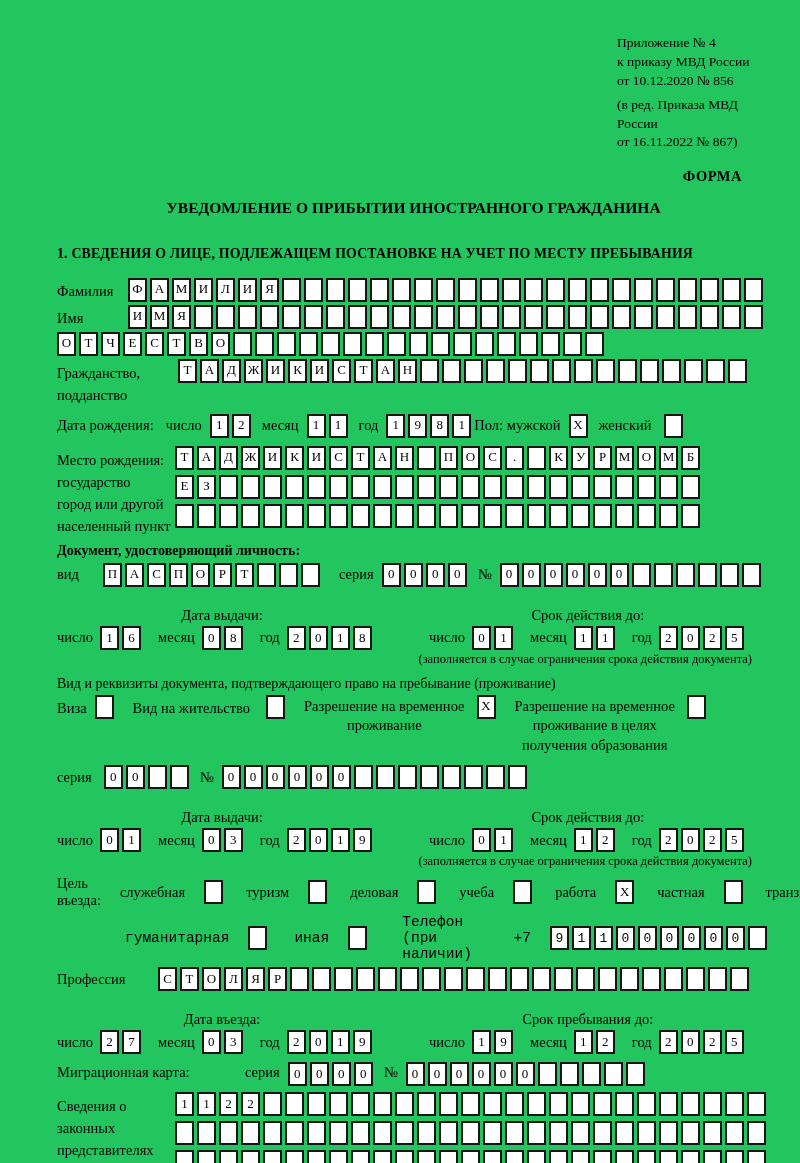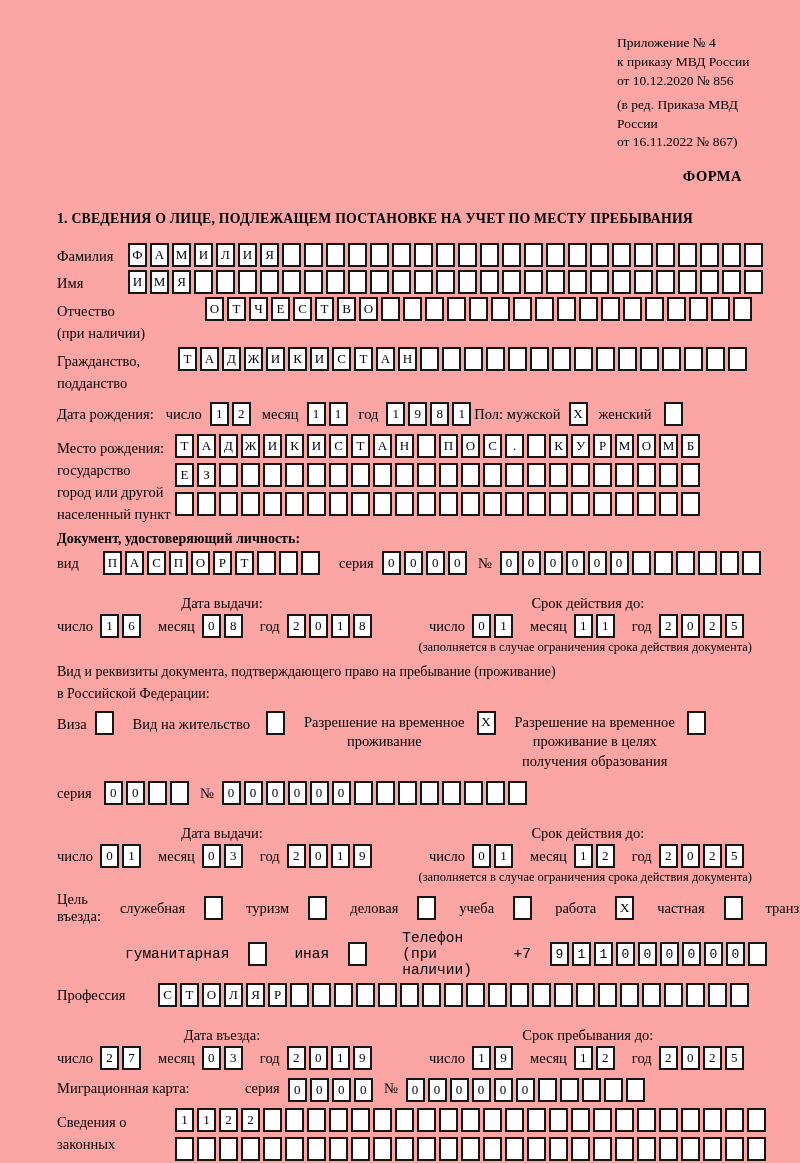--- a/index.html
+++ b/index.html
@@ -1,17 +1,17 @@
 <!DOCTYPE html>
 <html><head>
 <meta charset="utf-8">
 <style>
   html,body { margin:0; padding:0; background:#e8e8e8; }
   .page {
-    width:800px; height:1163px; margin:0 auto; background:#fca5a5;
+    width:800px; height:1163px; margin:0 auto; background:#22c55e;
     font-family:"Liberation Serif", serif; color:#000;
     box-sizing:border-box; padding:34px 30px 0 57px; position:relative;
     overflow:hidden;
   }
   .appendix { margin-left:560px; font-size:13.5px; line-height:1.4; }
   .appendix .amend { margin-top:5px; }
   .forma { text-align:right; font-weight:bold; font-size:14.5px; margin:16px 28px 0 0; letter-spacing:.5px; }
   .title { text-align:center; font-weight:bold; font-size:15.5px; line-height:1.45; margin-top:12px; }
   .blank-line { display:inline-block; width:58px; border-bottom:2px solid #333; height:12px; margin-left:8px; }
   .sec-heading { font-weight:bold; font-size:13.8px; margin-top:26px; margin-bottom:16px; letter-spacing:.2px; }
@@ -54,20 +54,21 @@
     <div>Приложение № 4</div>
     <div>к приказу МВД России</div>
     <div>от 10.12.2020 № 856</div>
     <div class="amend">(в ред. Приказа МВД России</div>
     <div>от 16.11.2022 № 867)</div>
   </div>
 
   <div class="forma">ФОРМА</div>
 
   <div class="title">
+    <div>УВЕДОМЛЕНИЕ О ПРИБЫТИИ ИНОСТРАННОГО ГРАЖДАНИНА</div>
   </div>
 
   <div class="sec-heading">1. СВЕДЕНИЯ О ЛИЦЕ, ПОДЛЕЖАЩЕМ ПОСТАНОВКЕ НА УЧЕТ ПО МЕСТУ ПРЕБЫВАНИЯ</div>
 
   <div class="frow">
     <span class="flabel w71">Фамилия</span>
     <span class="cells">
         <span class="cell">Ф</span>
         <span class="cell">А</span>
         <span class="cell">М</span>
@@ -129,24 +130,20 @@
         <span class="cell"></span>
         <span class="cell"></span>
         <span class="cell"></span>
         <span class="cell"></span>
         <span class="cell"></span>
         <span class="cell"></span>
       </span>
   </div>
 
   <div class="frow">
-    <span class="flabel w148 stack">
-      <div>Отчество</div>
-      <div>(при наличии)</div>
-    </span>
     <span class="cells">
         <span class="cell">О</span>
         <span class="cell">Т</span>
         <span class="cell">Ч</span>
         <span class="cell">Е</span>
         <span class="cell">С</span>
         <span class="cell">Т</span>
         <span class="cell">В</span>
         <span class="cell">О</span>
         <span class="cell"></span>
@@ -404,21 +401,20 @@
             <span class="cell">0</span>
             <span class="cell">2</span>
             <span class="cell">5</span>
           </span>
       </div>
     </div>
   </div>
   <div class="note-right">(заполняется в случае ограничения срока действия документа)</div>
 
   <div class="para">Вид и реквизиты документа, подтверждающего право на пребывание (проживание)</div>
-  <div class="para" style="margin-bottom:6px;">в Российской Федерации:</div>
 
   <div class="frow">
     <span class="opt">
       <span class="olabel">Виза</span>
       <span class="cells gap8">
           <span class="cell"></span>
         </span>
     </span>
     <span class="opt gap16">
       <span class="olabel">Вид на жительство</span>

